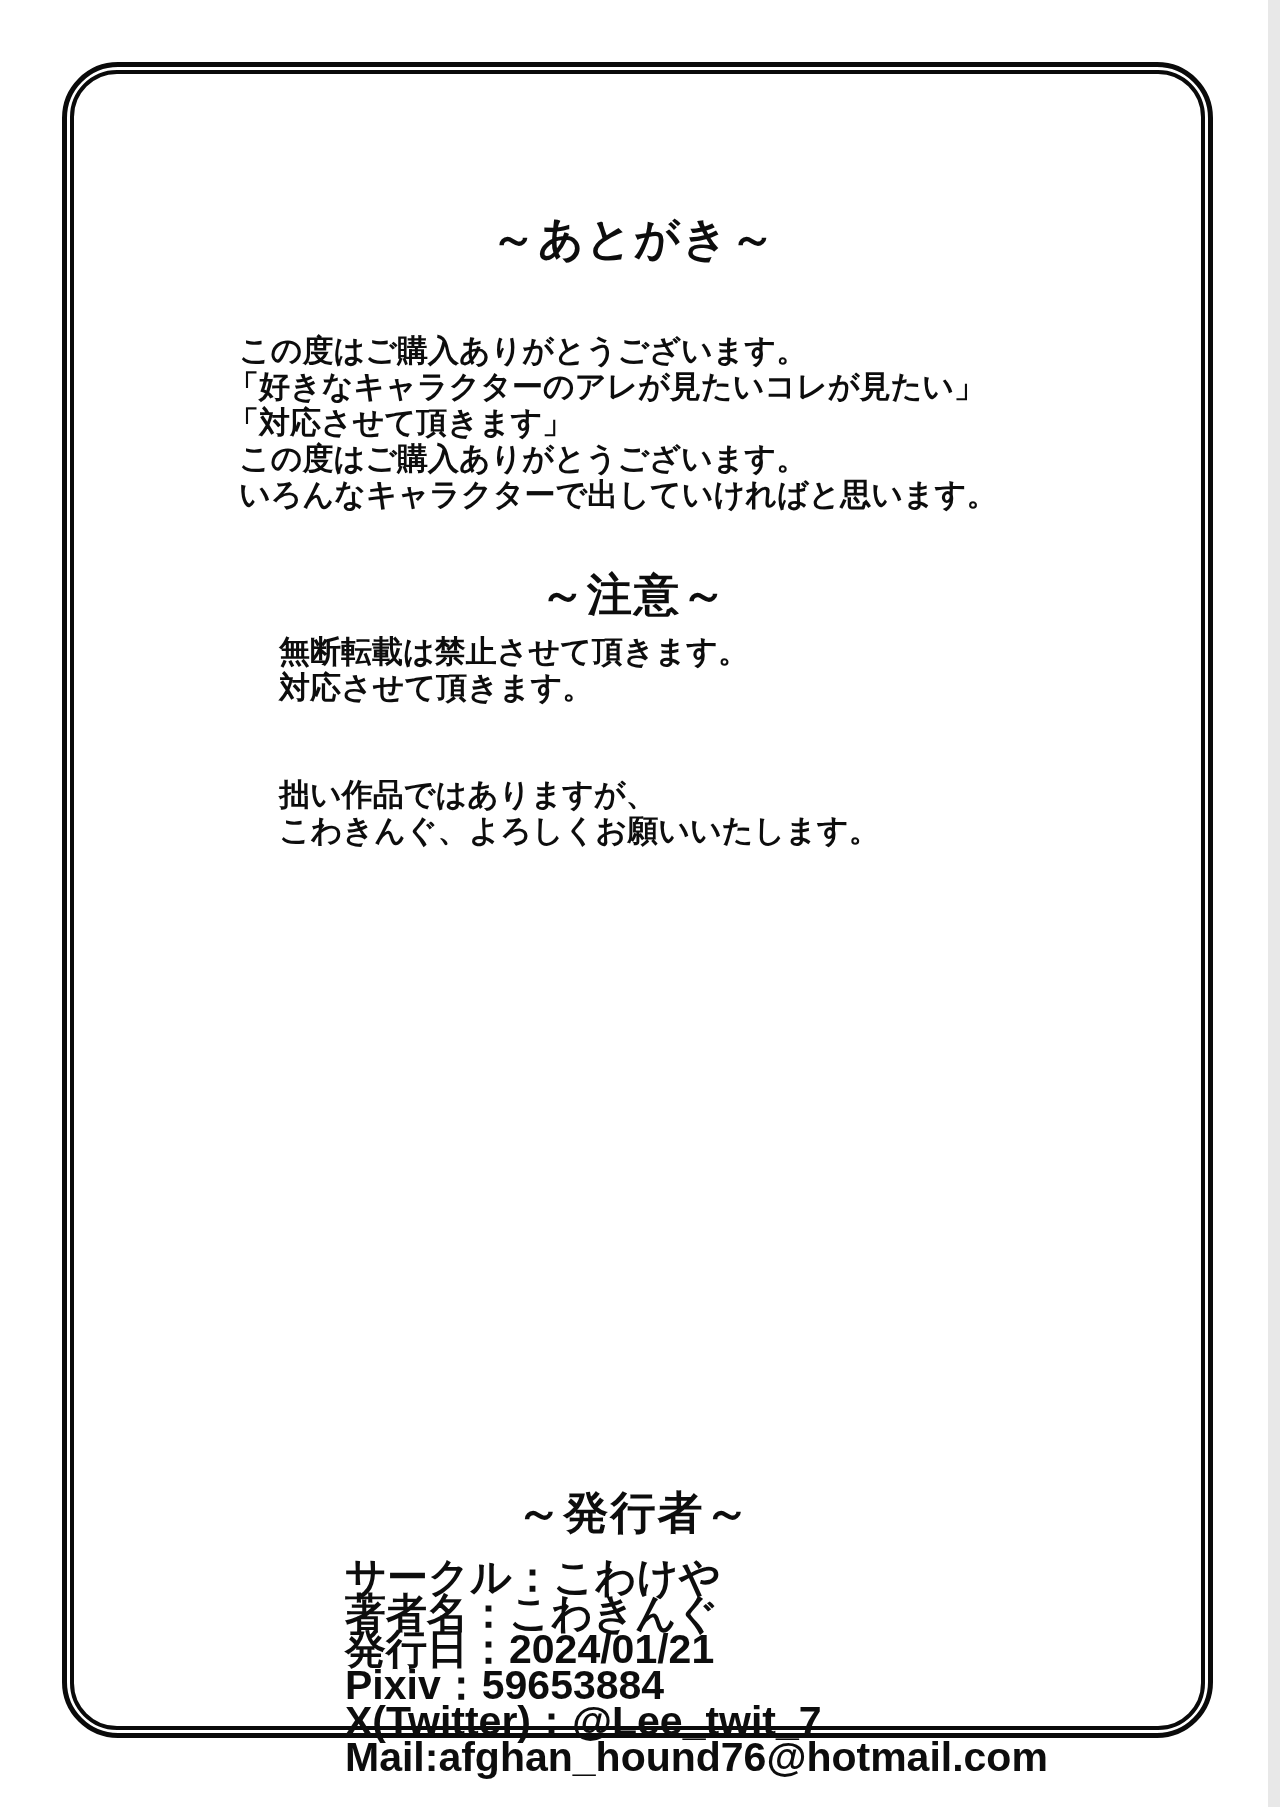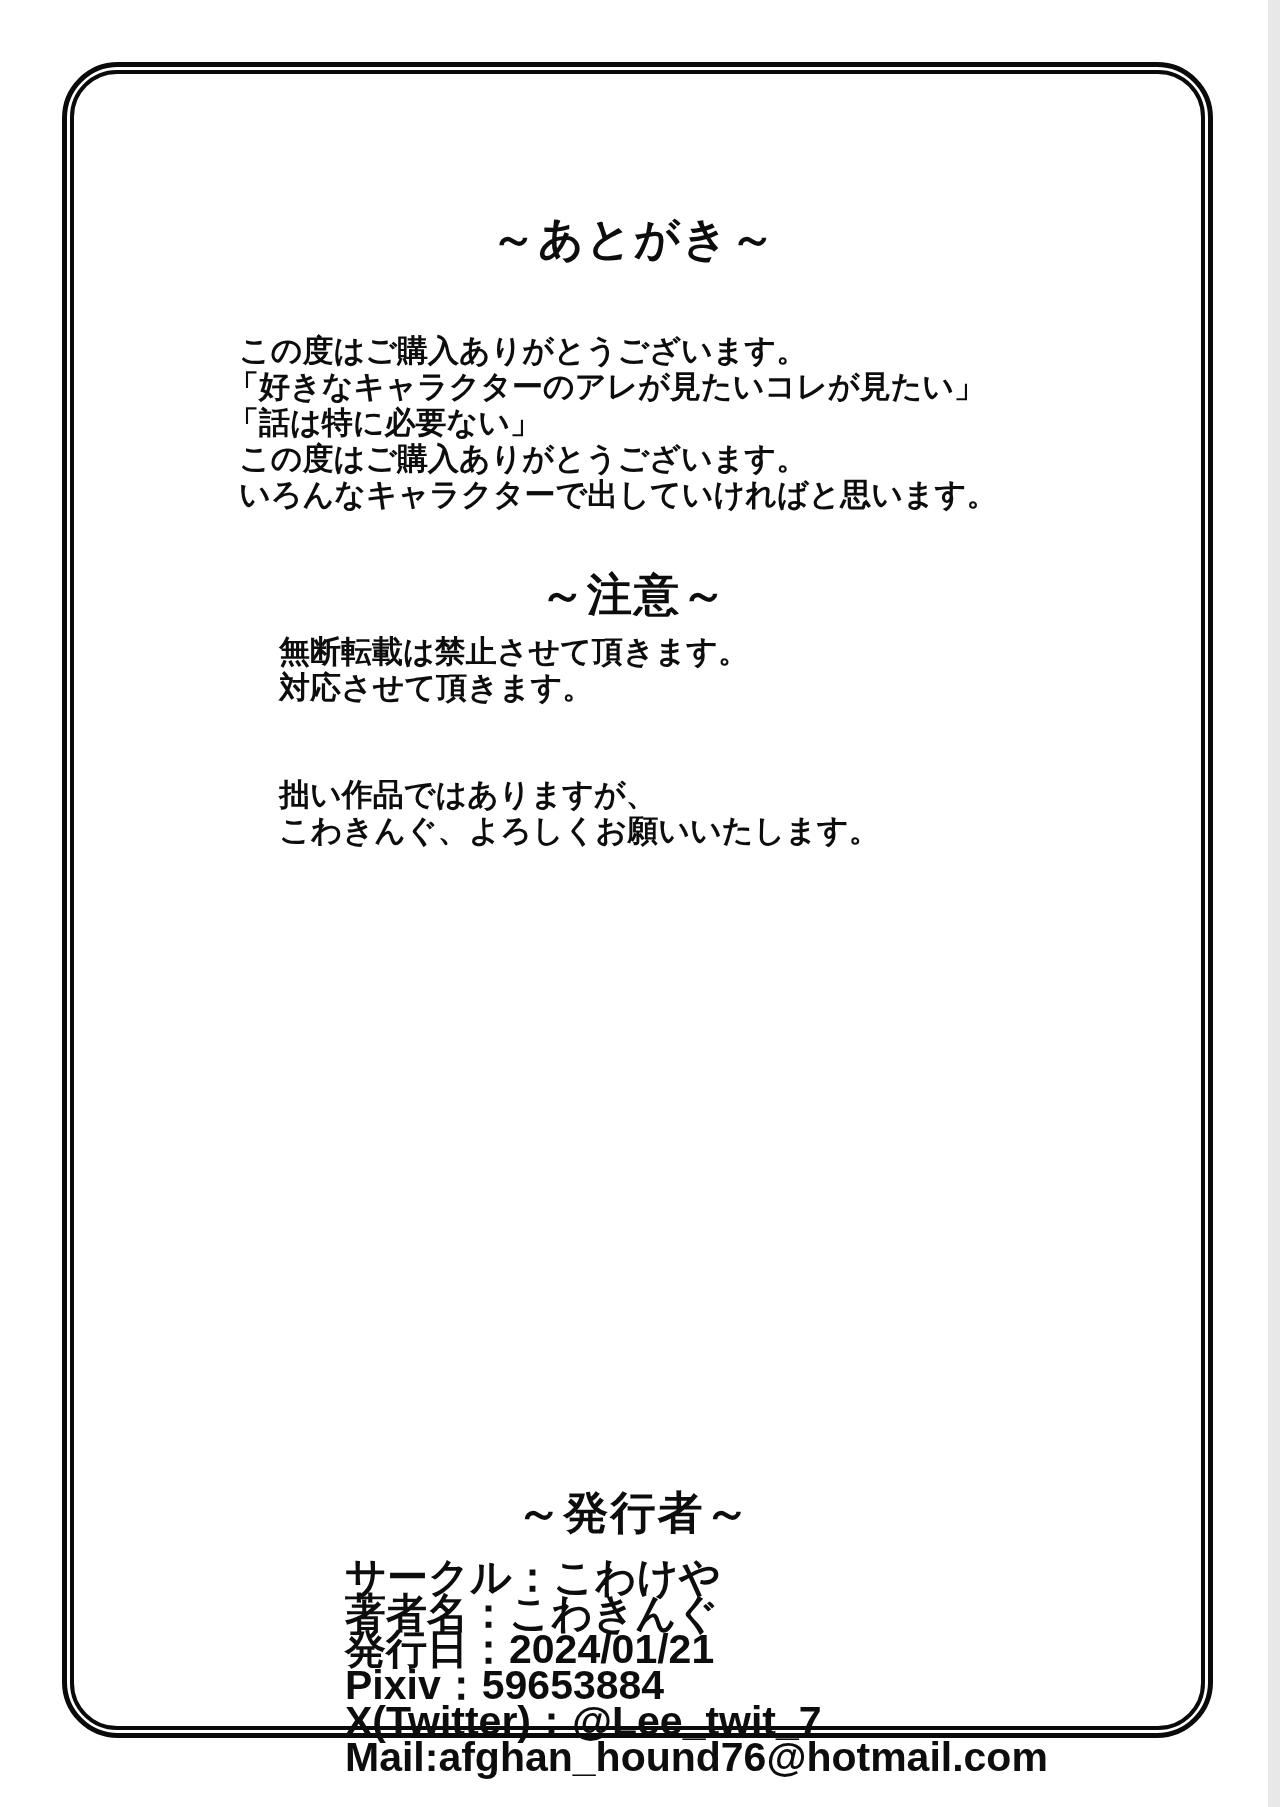--- a/index.html
+++ b/index.html
@@ -78,21 +78,21 @@
 
   <div class="frame-outer">
     <div class="frame-inner"></div>
   </div>
 
   <div class="heading h-atogaki">～あとがき～</div>
 
   <div class="para para-afterword">
     <div class="line indent">この度はご購入ありがとうございます。</div>
     <div class="line">「好きなキャラクターのアレが見たいコレが見たい」</div>
-    <div class="line">「話は特に必要ない」</div>
+    <div class="line">「対応させて頂きます」</div>
     <div class="line indent">この度はご購入ありがとうございます。</div>
     <div class="line indent">いろんなキャラクターで出していければと思います。</div>
   </div>
 
   <div class="heading h-chuui">～注意～</div>
 
   <div class="para para-notice1">
     <div class="line">無断転載は禁止させて頂きます。</div>
     <div class="line">対応させて頂きます。</div>
   </div>

